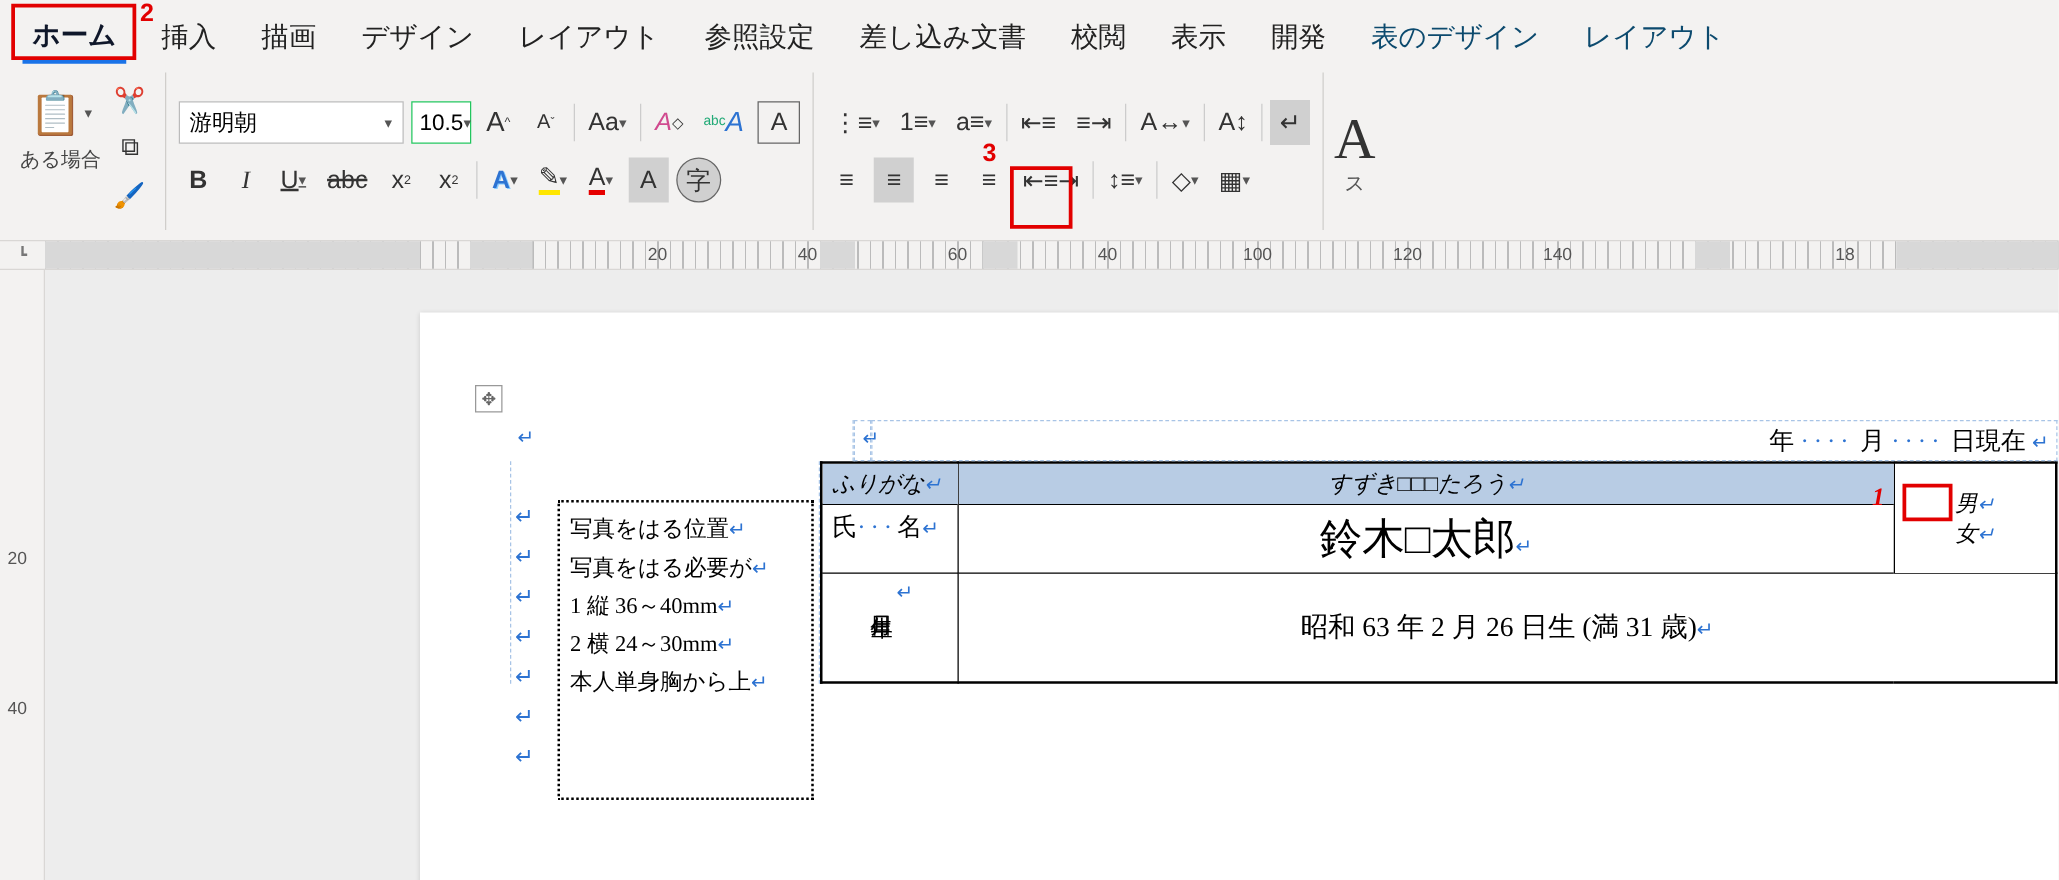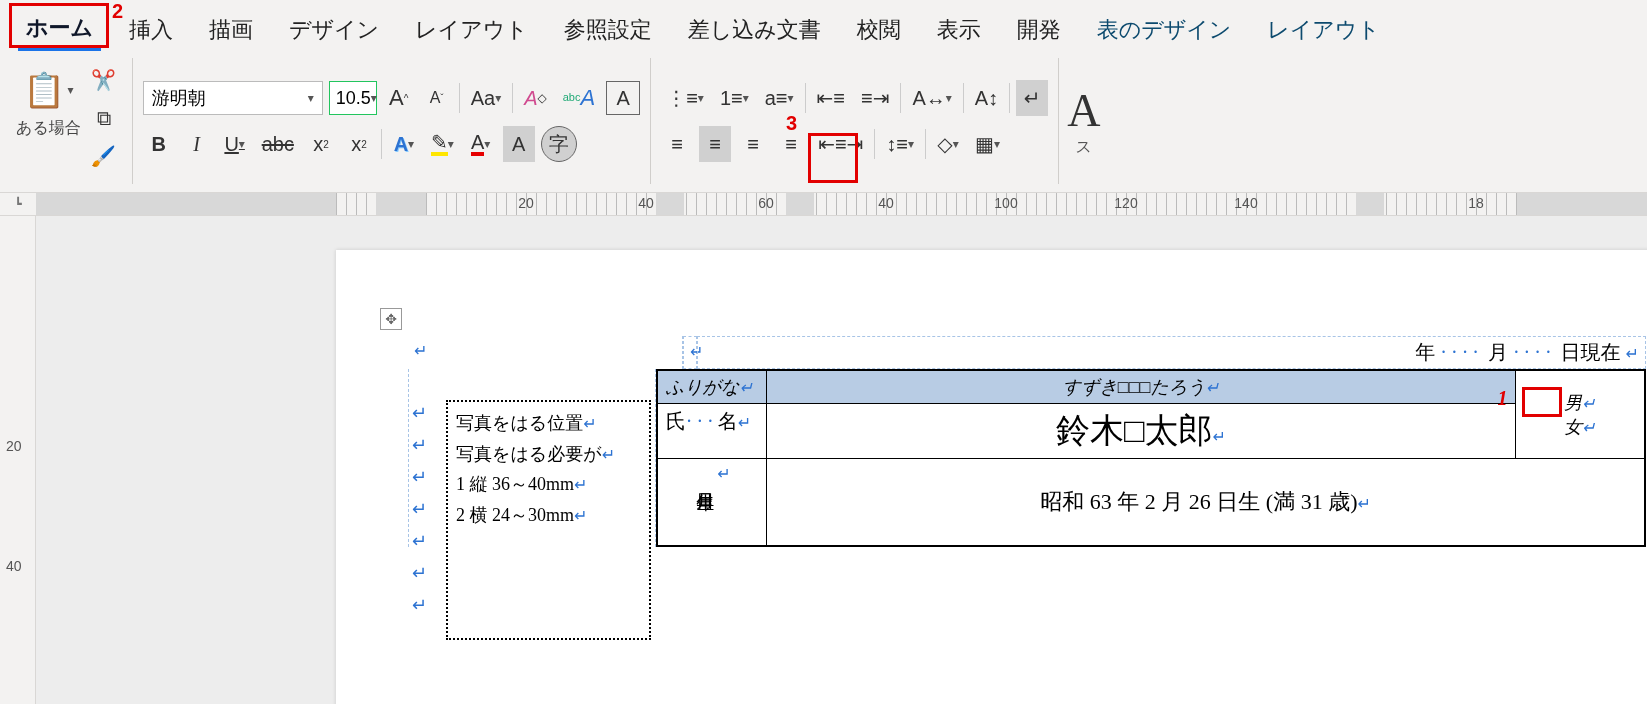--- a/index.html
+++ b/index.html
@@ -454,16 +454,17 @@
           </tbody>
             </table>
         </div>
       </div>
 
       <div class="photo-box">
         <div class="ph-row"><span>写真をはる位置</span><span class="blue-ret">↵</span></div>
         <div class="ph-row"><span>写真をはる必要が</span><span class="blue-ret">↵</span></div>
         <div class="ph-row"><span>1 縦 36～40mm</span><span class="blue-ret">↵</span></div>
         <div class="ph-row"><span>2 横 24～30mm</span><span class="blue-ret">↵</span></div>
+        <div class="ph-row"><span>本人単身胸から上</span><span class="blue-ret">↵</span></div>
       </div>
     </div>
   </div>
 </div>
 
 </body></html>

